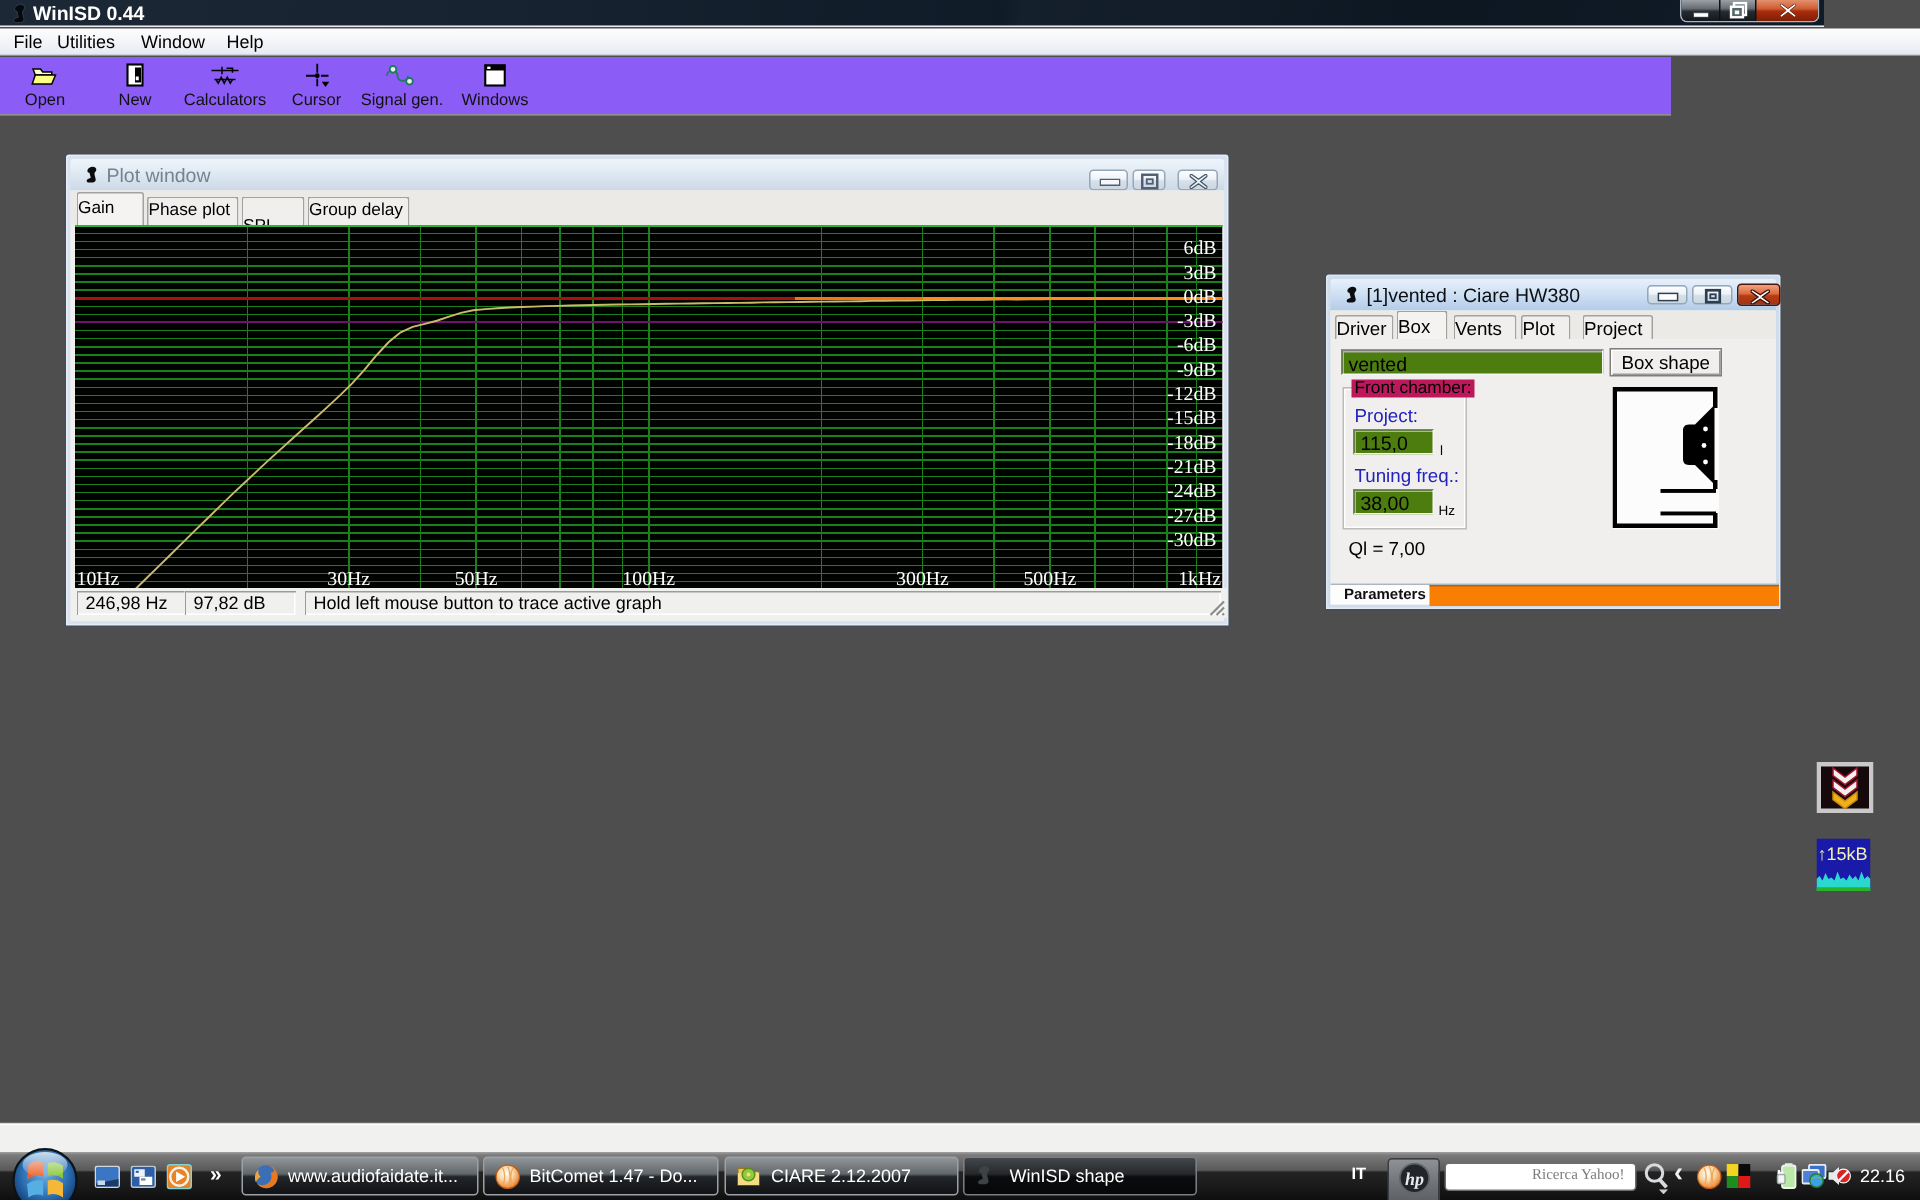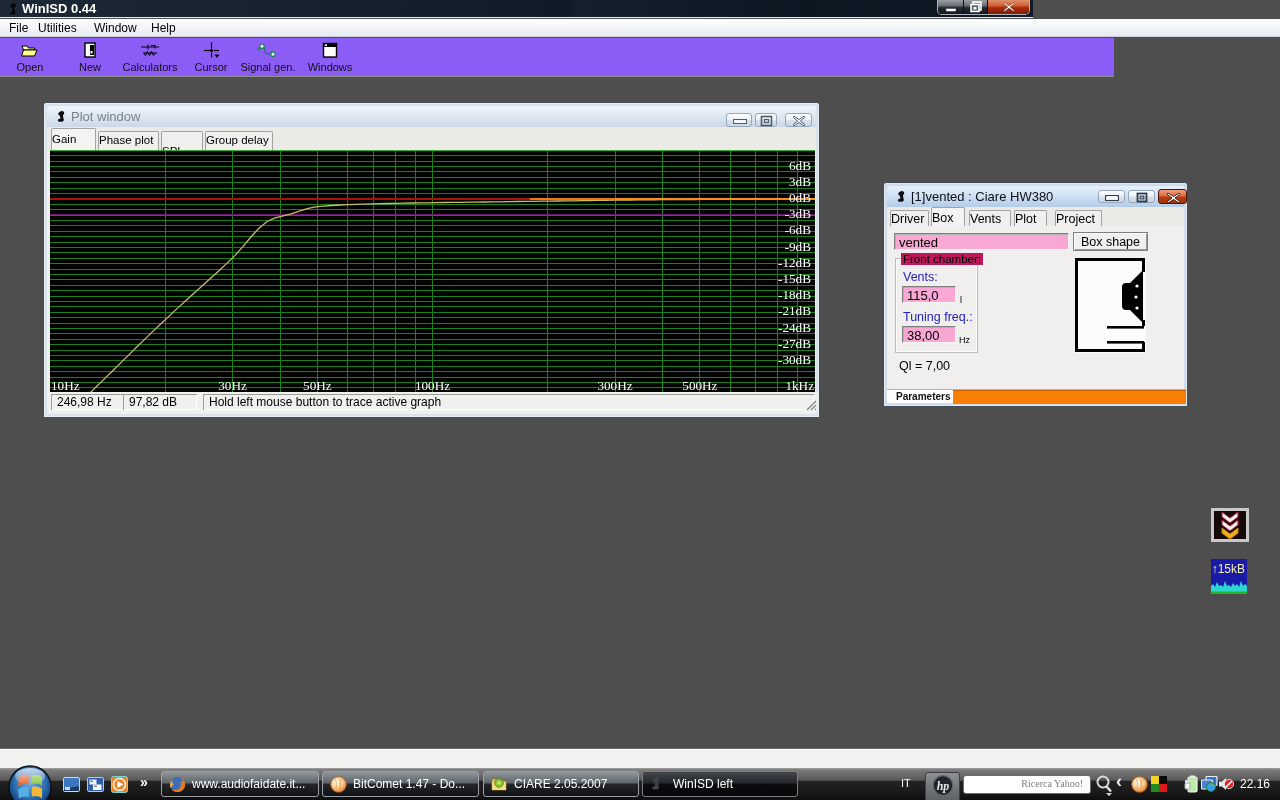--- a/index.html
+++ b/index.html
@@ -1,21 +1,21 @@
 <!DOCTYPE html>
 <html><head>
 <meta charset="utf-8">
 <style>
 * { margin:0; padding:0; box-sizing:border-box; }
 html,body { width:1280px; height:800px; overflow:hidden; }
 body { font-family:"Liberation Sans", sans-serif; background:#4e4e4e; position:relative; }
 .abs { position:absolute; }
 
 
-#titlebar { position:absolute; left:0; top:0; width:1033px; height:18px;
+#titlebar { position:absolute; left:0; top:0; width:1216px; height:18px;
   background:linear-gradient(100deg,#1c2835 0%,#16222f 30%,#101b28 55%,#15202d 56%,#0d1722 78%,#101b27 100%);
   border-bottom:1px solid #e8ecf0; }
 #titlebar .ttl { position:absolute; left:22px; top:1px; color:#fff; font-size:13px; font-weight:bold; letter-spacing:0; }
 #winbtns { position:absolute; right:3px; top:0; width:93px; height:15px; display:flex;
   border:1px solid #aab4be; border-top:none; border-radius:0 0 5px 5px; overflow:hidden; }
 #winbtns .wb { position:relative; border-right:1px solid #0c1016;
   background:linear-gradient(180deg,#9aa0a6 0%,#686e74 40%,#262b31 55%,#14181d 100%); }
 #winbtns .wb:last-child { border-right:none;
   background:linear-gradient(180deg,#e2906c 0%,#cf5f36 40%,#a82c0c 55%,#7e1f06 100%); }
 #winbtns .glyph { position:absolute; left:50%; top:50%; transform:translate(-50%,-50%); }
@@ -48,21 +48,21 @@
 .cbtn { position:absolute; top:7px; height:14px; border-radius:3px; }
 .cbtn-lite { background:linear-gradient(180deg,#fcfdfe 0%,#eef3f8 45%,#d6e0ea 55%,#cbd7e3 100%); border:1px solid #96a7b8; }
 .cbtn-red  { background:linear-gradient(180deg,#efa183 0%,#dd6a3c 45%,#b63c14 55%,#a2350f 100%); border:1px solid #4e1405; }
 
 
 .tab { position:absolute; background:#f0efed; border:1px solid #a2a2a0; border-bottom:none;
   border-radius:2px 2px 0 0; font-size:11.5px; color:#000; }
 .tab.on { background:#f4f3f1; z-index:3; }
 
 
-.sunk { background:#f9a8d4; border:1px solid;
+.sunk { background:#4d7c0f; border:1px solid;
   border-color:#7f7f7f #f6f6f6 #f6f6f6 #7f7f7f; box-shadow:inset 1px 1px 0 #b2b2b2; }
 .inp { position:absolute; font-size:13px; color:#000; padding:1px 0 0 4px; }
 
 
 .spanel { position:absolute; top:2px; height:16px; background:#f0f0ef;
   box-shadow:inset 1px 1px 0 #9b9b9a, inset -1px -1px 0 #ffffff;
   font-size:12px; color:#000; padding:1px 0 0 6px; }
 
 
 #taskbar { position:absolute; left:0; top:768px; width:1280px; height:32px;
@@ -288,21 +288,21 @@
       <div class="tab" style="left:82px;top:3px;width:42px;height:16px;padding-top:1px;font-size:12.5px">Vents</div>
       <div class="tab" style="left:127px;top:3px;width:33px;height:16px;padding-top:1px;font-size:12.5px">Plot</div>
       <div class="tab" style="left:168px;top:3px;width:47px;height:16px;padding-top:1px;font-size:12.5px">Project</div>
     </div>
 
     <div class="inp sunk" style="left:7px;top:26px;width:175px;height:17px">vented</div>
     <div style="position:absolute;left:186px;top:25px;width:75px;height:19px;background:#f0efed;border:1px solid #7e7e7c;box-shadow:inset 1px 1px 0 #fdfdfd, inset -1px -1px 0 #9a9a98;font-size:12.5px;text-align:center;padding-top:2px">Box shape</div>
 
     <div style="position:absolute;left:8px;top:51px;width:83px;height:95px;border:1px solid #bcbcba;box-shadow:inset 0 0 0 1px #fdfdfd"></div>
     <span style="position:absolute;left:14px;top:46px;background:#be185d;padding:0 2px;font-size:11.5px">Front chamber:</span>
-    <span style="position:absolute;left:16px;top:63px;font-size:12.5px;color:#2222bd">Vents:</span>
+    <span style="position:absolute;left:16px;top:63px;font-size:12.5px;color:#2222bd">Project:</span>
     <div class="inp sunk" style="left:15px;top:79px;width:54px;height:17px">115,0</div>
     <span style="position:absolute;left:73px;top:88px;font-size:9px">l</span>
     <span style="position:absolute;left:16px;top:103px;font-size:12.5px;color:#2222bd">Tuning freq.:</span>
     <div class="inp sunk" style="left:15px;top:119px;width:54px;height:17px">38,00</div>
     <span style="position:absolute;left:72px;top:128px;font-size:9px">Hz</span>
     <span style="position:absolute;left:12px;top:152px;font-size:12.5px">Ql = 7,00</span>
 
     <svg style="position:absolute;left:188px;top:51px" width="71" height="95" viewBox="0 0 71 95">
       <rect x="0" y="0" width="71" height="95" fill="#fcfcfc"></rect>
       <rect x="1.5" y="1.5" width="67" height="91" fill="none" stroke="#000" stroke-width="3"></rect>
@@ -404,30 +404,30 @@
     </svg>
     <span class="tlabel">BitComet 1.47 - Do...</span>
   </div>
   <div class="taskbtn" style="left:483px;width:156px">
     <svg class="ticon" width="16" height="16" viewBox="0 0 16 16">
       <path d="M1,3 h5 l1.5,2 h7.5 v9 h-14 z" fill="#e8c860" stroke="#9a7820" stroke-width="0.8"></path>
       <path d="M1,6 h14 v8 h-14 z" fill="#f4dc84"></path>
       <circle cx="8" cy="7" r="4.2" fill="#8ecc3c" stroke="#5a8c1a"></circle>
       <circle cx="8" cy="7" r="1.3" fill="#f4dc84"></circle>
     </svg>
-    <span class="tlabel">CIARE 2.05.2007</span>
+    <span class="tlabel">CIARE 2.12.2007</span>
   </div>
   <div class="taskbtn active" style="left:642px;width:156px">
     <svg class="ticon" width="15" height="15" viewBox="0 0 15 14">
       <path d="M4.5,1.5 c2,-1.5 5,-0.5 5,1.5 c0,1.5 -1.5,2 -1.5,3.5 l1,4 c0.3,1.5 -1,2.5 -2.5,2.5 l-3,0 c-1.5,0 -2,-2 -0.5,-2.7 l2.2,-1 l-1,-3.8 c-1.8,0.3 -2.5,-2.5 0.3,-4z" fill="#3e4246"></path>
     </svg>
-    <span class="tlabel">WinISD left</span>
-  </div>
-
-  <span class="abs" style="left:901px;top:9px;color:#fff;font-size:11px;font-weight:normal">IT</span>
+    <span class="tlabel">WinISD shape</span>
+  </div>
+
+  <span class="abs" style="left:901px;top:9px;color:#fff;font-size:11px;font-weight:bold">IT</span>
   <div class="abs" style="left:925px;top:4px;width:35px;height:40px;background:linear-gradient(180deg,#8e9296 0%,#6a6e72 50%,#4e5256 100%);border-radius:3px;border:1px solid #3a3e42">
     <svg style="position:absolute;left:5px;top:1px" width="24" height="23" viewBox="0 0 24 23">
       <circle cx="12" cy="11.5" r="9.8" fill="#22262a" stroke="#60666c" stroke-width="1.2"></circle>
       <text x="12" y="16" text-anchor="middle" font-size="12" font-style="italic" font-weight="bold" fill="#e8eaec" font-family="Liberation Serif, serif">hp</text>
     </svg>
   </div>
   <div class="abs" style="left:963px;top:7px;width:128px;height:19px;background:#fff;border-radius:3px;border:1px solid #6a6e72">
     <span style="position:absolute;right:7px;top:2px;font-size:10px;color:#7c7c7c;font-family:'Liberation Serif',serif">Ricerca Yahoo!</span>
   </div>
   <svg class="abs" style="left:1094px;top:6px" width="20" height="22" viewBox="0 0 20 22">

